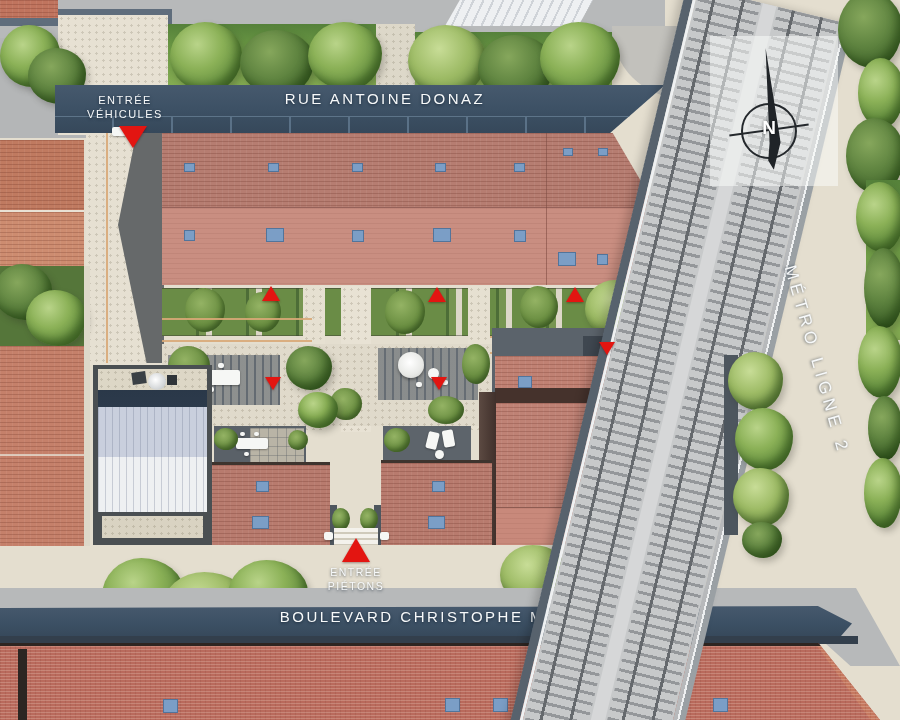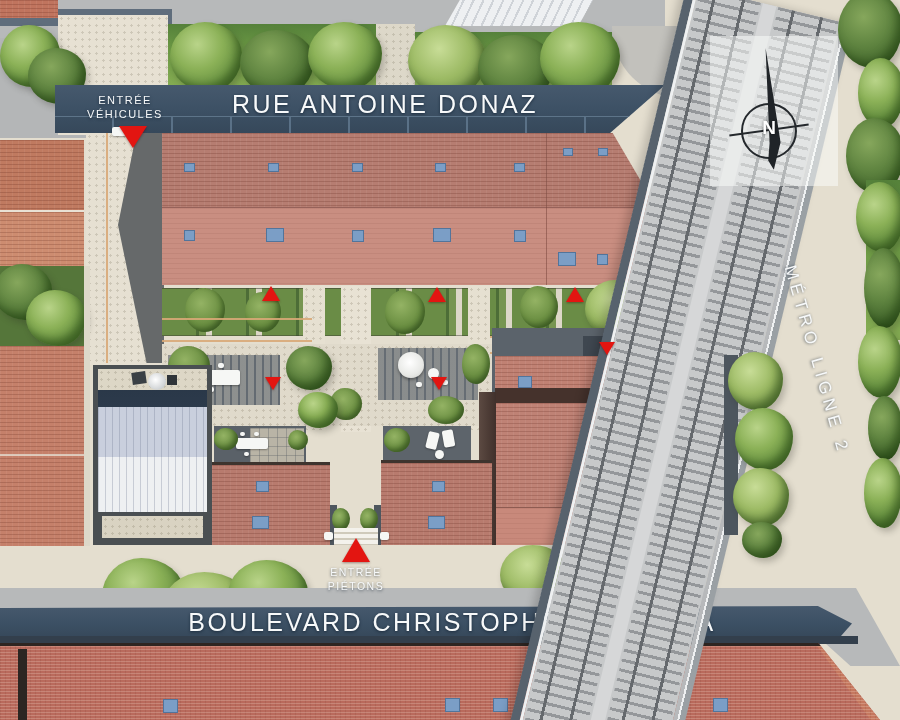--- a/index.html
+++ b/index.html
@@ -26,21 +26,21 @@
         box-shadow:inset -3px -3px 5px rgba(25,50,10,.45);}
   .grass{background:linear-gradient(180deg,#55813a 0%,#6f9c46 45%,#86ad53 100%);}
   .slate{background:#5b636b;}
   .skylight{background:#7b9ec6;border:1px solid #52749b;}
   .whitebit{background:#f6f7f5;border-radius:2px;box-shadow:0 1px 2px rgba(0,0,0,.35);}
   .beam{background:#d8a877;opacity:.9;}
 
   
   .lbl{color:#f7f9fa;text-shadow:0 1px 3px rgba(10,25,40,.65);white-space:nowrap;
        font-family:"Liberation Sans",sans-serif;}
-  .street{font-size:25px;letter-spacing:2.5px;text-align:center;font-weight:400;}
+  .street{font-size:15px;letter-spacing:2.5px;text-align:center;font-weight:400;}
   .small-lbl{font-size:11px;letter-spacing:1.5px;line-height:14px;text-align:center;font-weight:400;}
 
   
   .band{background:linear-gradient(180deg,#46596d 0%,#3c5064 55%,#36485a 100%);}
   .band-panels{left:0;right:0;bottom:0;height:17px;border-top:1px solid #5d7489;
       background-image:repeating-linear-gradient(90deg,transparent 0 57px,#5a7187 57px 59px);}
 
   
   #railway{left:687px;top:-15px;width:170px;height:790px;
            transform:rotate(13.5deg);transform-origin:0 0;

